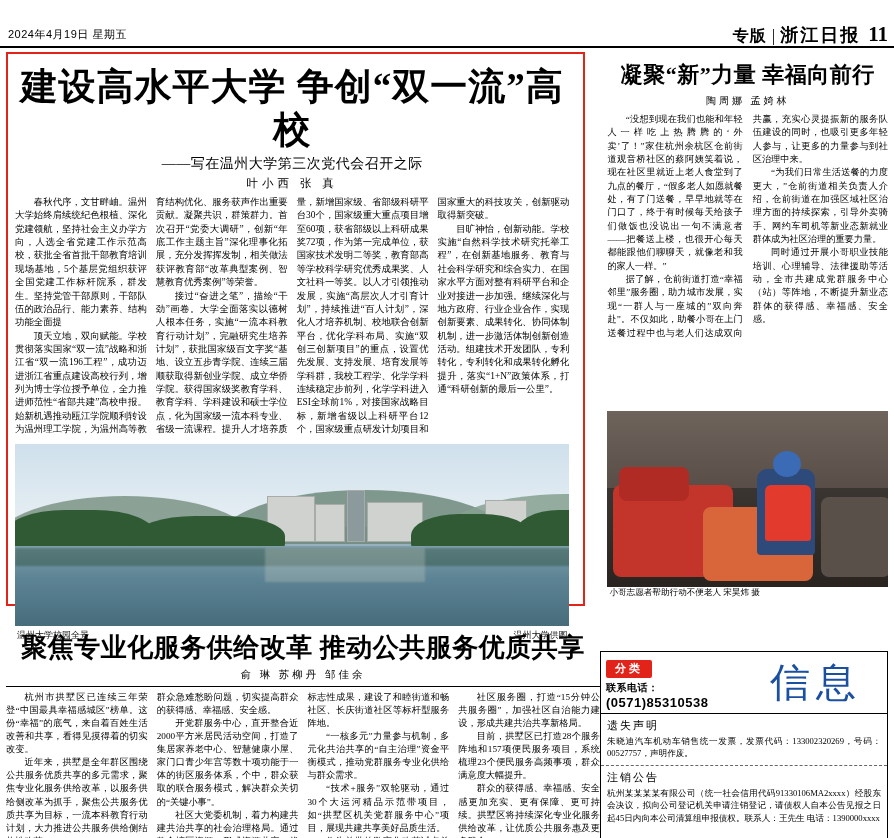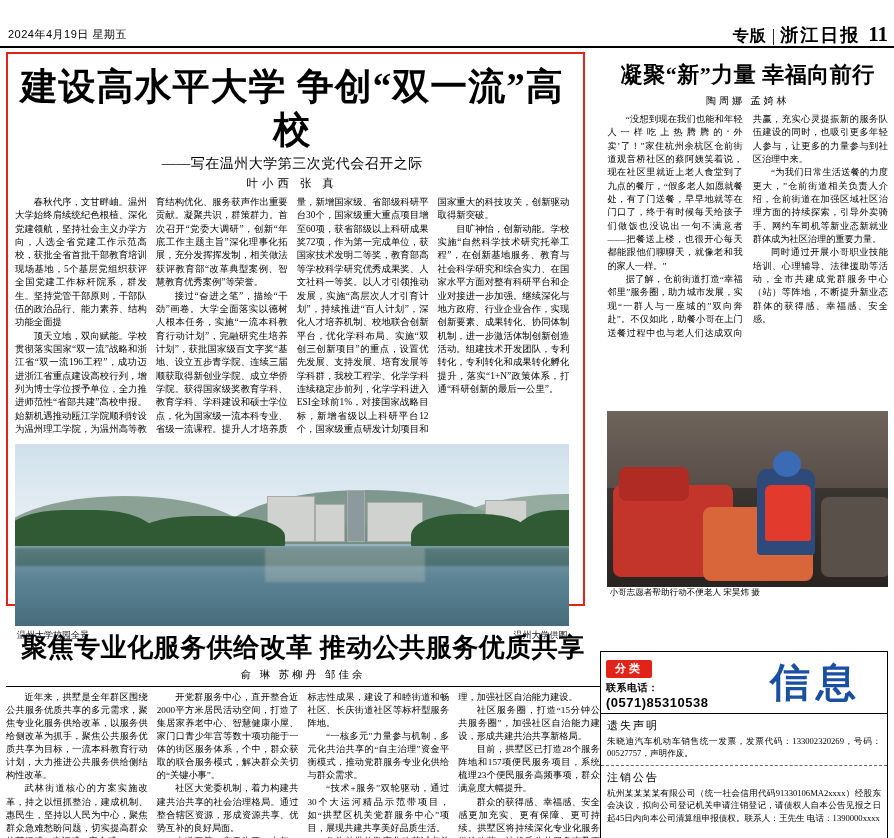--- a/index.html
+++ b/index.html
@@ -328,21 +328,21 @@
   .info-tel {
     font-size: 13px;
     font-weight: bold;
     letter-spacing: 0.5px;
     font-family: "Liberation Sans", sans-serif;
   }
   .info-title {
     flex: 1;
     text-align: center;
     font-size: 40px;
-    font-weight: bold;
+    font-weight: normal;
     letter-spacing: 6px;
     color: #1b4fa0;
     line-height: 62px;
     font-family: "Liberation Serif", serif;
   }
   .notice {
     border-bottom: 1px dashed #666;
     padding: 4px 6px 5px 6px;
   }
   .notice:last-child { border-bottom: 0; }
@@ -441,20 +441,21 @@
       <div class="r-photo-caption">小哥志愿者帮助行动不便老人   宋昊炜  摄</div>
     </div>
   </div>
 
   <div class="mid-zone">
     <div class="mid-kicker">杭州市拱墅区</div>
     <div class="mid-headline">聚焦专业化服务供给改革  推动公共服务优质共享</div>
     <div class="mid-byline">俞 琳  苏柳丹  邹佳余</div>
     <hr class="mid-rule">
     <div class="mid-cols">
+      <p>杭州市拱墅区已连续三年荣登“中国最具幸福感城区”榜单。这份“幸福”的底气，来自着百姓生活改善和共享，看得见摸得着的切实改变。</p>
       <p>近年来，拱墅是全年群区围绕公共服务优质共享的多元需求，聚焦专业化服务供给改革，以服务供给侧改革为抓手，聚焦公共服务优质共享为目标，一流本科教育行动计划，大力推进公共服务供给侧结构性改革。</p>
       <p>武林街道核心的方案实施改革，持之以恒抓整治，建成机制、惠民生，坚持以人民为中心，聚焦群众急难愁盼问题，切实提高群众的获得感、幸福感、安全感。</p>
       <p>开党群服务中心，直开整合近2000平方米居民活动空间，打造了集居家养老中心、智慧健康小屋、家门口青少年宫等数十项功能于一体的街区服务体系，个中，群众获取的联合服务模式，解决群众关切的“关键小事”。</p>
       <p>社区大党委机制，着力构建共建共治共享的社会治理格局。通过整合辖区资源，形成资源共享、优势互补的良好局面。</p>
       <p>大道至简，实干为要。去年，拱墅区大力推进打造党群服务中心标志性成果，建设了和睦街道和畅社区、长庆街道社区等标杆型服务阵地。</p>
       <p>“一核多元”力量参与机制，多元化共治共享的“自主治理”资金平衡模式，推动党群服务专业化供给与群众需求。</p>
       <p>“技术+服务”双轮驱动，通过30个大运河精品示范带项目，如“拱墅区机关党群服务中心”项目，展现共建共享美好品质生活。</p>
       <p>作为首批的数字化改革试点单位，拱墅区坚持以数字赋能基层治理，加强社区自治能力建设。</p>
       <p>社区服务圈，打造“15分钟公共服务圈”，加强社区自治能力建设，形成共建共治共享新格局。</p>
       <p>目前，拱墅区已打造28个服务阵地和157项便民服务项目，系统梳理23个便民服务高频事项，群众满意度大幅提升。</p>

